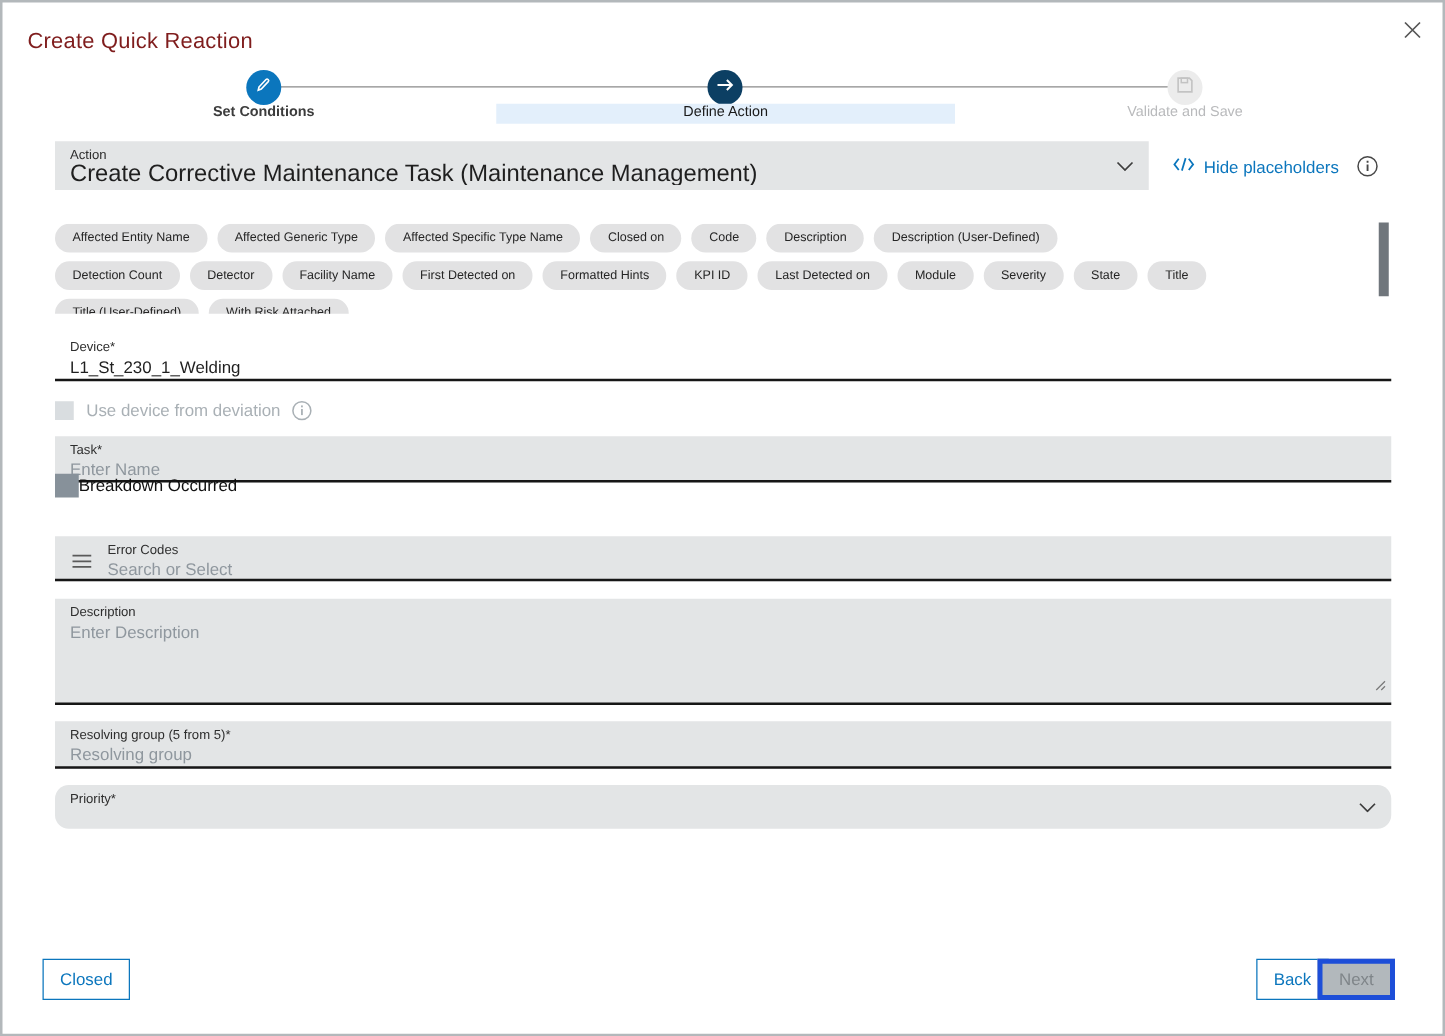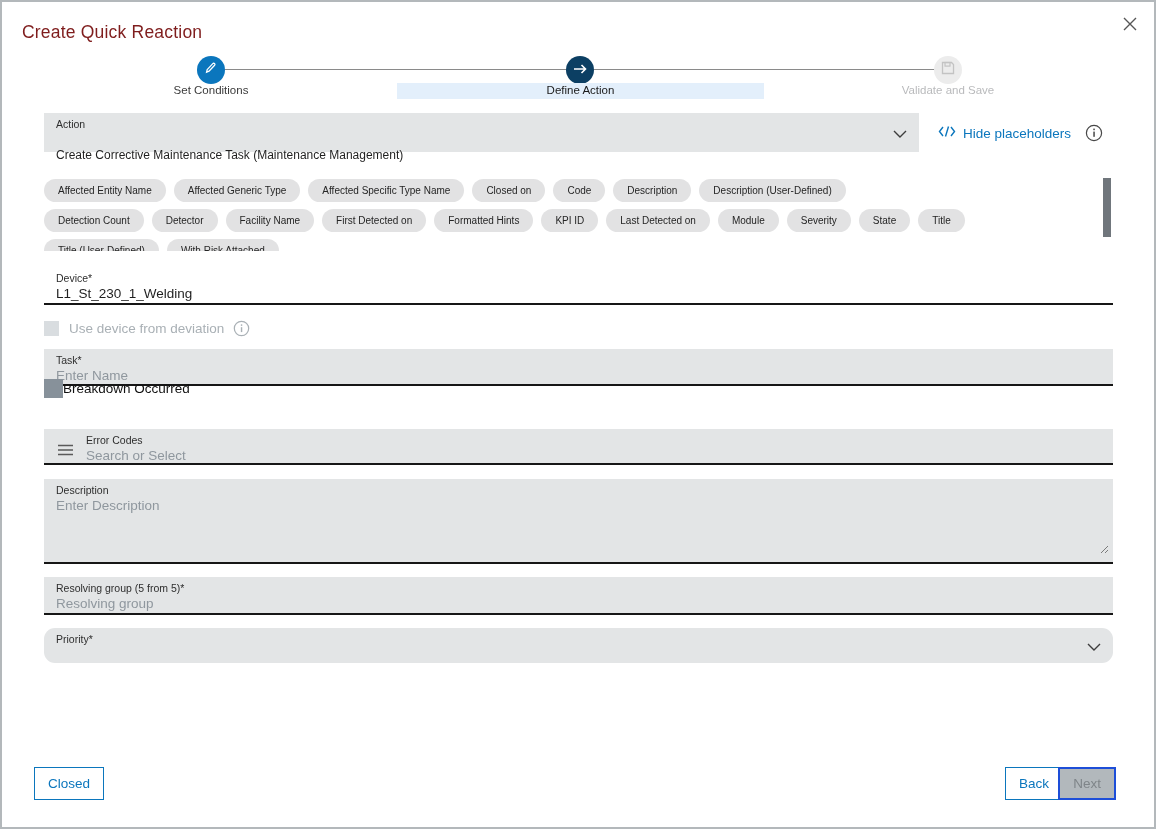--- a/index.html
+++ b/index.html
@@ -37,40 +37,40 @@
     position: absolute; top: 54px; width: 28px; height: 28px; border-radius: 50%;
     display: flex; align-items: center; justify-content: center;
   }
   .step-circle.c1 { left: 195px; background: #0b76bd; }
   .step-circle.c2 { left: 564px; background: #0c3f63; }
   .step-circle.c3 { left: 932px; background: #ececec; }
   .step-label {
     position: absolute; top: 81px; font-size: 11.5px; color: #3c3c3c;
     text-align: center; line-height: 15px;
   }
-  .step-label.l1 { left: 134px; width: 150px; }
+  .step-label.l1 { left: 134px; width: 150px; font-weight: bold; }
   .step-label.l2 {
     left: 395px; width: 367px; height: 16px;
     background: #e3effb; color: #1a1a1a;
   }
   .step-label.l3 { left: 871px; width: 150px; color: #b9babc; }
 
   
   .action-field {
     position: absolute; left: 42px; top: 111px; width: 875px; height: 39px;
     background: #e3e5e6; cursor: pointer;
   }
   .field-label {
     display: block; font-size: 10.5px; color: #2e2e2e;
     padding: 5px 12px 0 12px; line-height: 12px;
   }
   .field-value {
-    display: block; font-size: 12px; color: #1f1f1f;
+    display: block; font-size: 19px; color: #1f1f1f;
     padding: 1px 30px 0 12px; line-height: 17px;
-    white-space: nowrap; overflow: hidden; margin-top: 16px;
+    white-space: nowrap; overflow: hidden;
   }
   .chev {
     position: absolute; right: 12px; top: 50%; transform: translateY(-50%);
   }
 
   .placeholders-toolbar {
     position: absolute; left: 936px; top: 121px; height: 20px;
     display: flex; align-items: center; gap: 8px;
   }
   .hide-link {
@@ -135,21 +135,21 @@
   
   .btn {
     position: absolute; bottom: 27px; height: 33px;
     display: flex; align-items: center; justify-content: center;
     font-size: 13.5px; cursor: pointer; background: #fff;
     border: 1px solid #0b76bd; color: #0b76bd; padding: 0 13px;
   }
   .btn-cancel { left: 32px; }
   .btn-back { right: 91px; }
   .btn-next {
-    right: 38px; background: #b2b8bc; border: 2px solid #1d4ed8;
+    right: 38px; background: #b2b8bc; border: 4px solid #1d4ed8;
     color: #7f8589; cursor: default;
   }
 </style>
 </head>
 <body>
 
 <div class="dialog">
 
   <div class="dialog-title">Create Quick Reaction</div>
 

